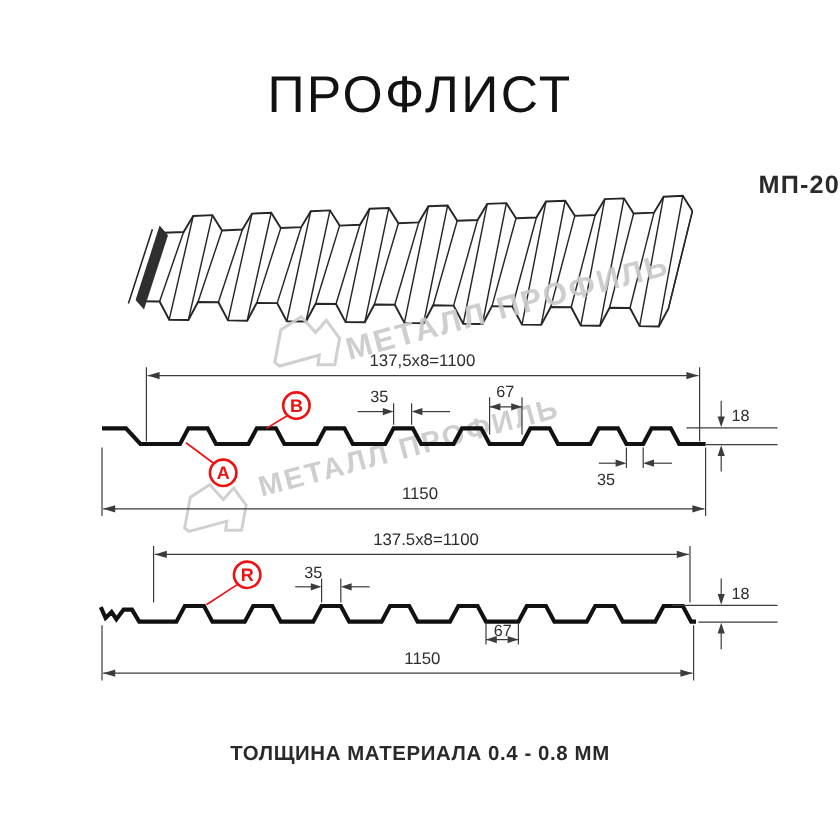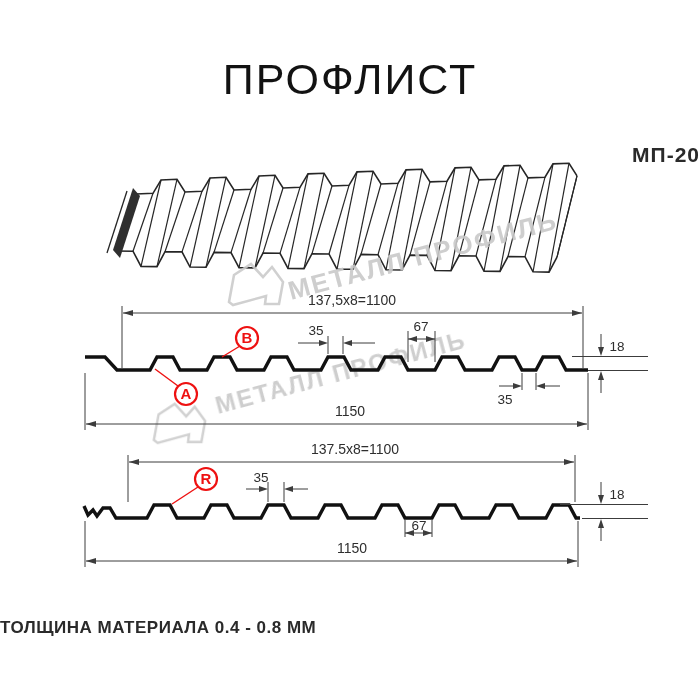--- a/index.html
+++ b/index.html
@@ -9,21 +9,21 @@
   }
   .page-title{
     position:absolute;top:55px;left:0;width:700px;text-align:center;
     font-size:43px;font-weight:400;letter-spacing:2px;color:#121212;
   }
   .model-subtitle{
     position:absolute;top:131px;left:0;width:700px;text-align:right;
     font-size:21px;font-weight:700;letter-spacing:1px;color:#2a2a2a;margin-top:12px;
   }
   .footer-note{
-    position:absolute;top:618px;left:0;width:700px;text-align:left;
+    position:absolute;top:618px;left:0;width:700px;text-align:center;
     font-size:17px;font-weight:700;letter-spacing:0.5px;color:#2a2a2a;
   }
   svg{position:absolute;top:0;left:0;}
   .dimtxt{font-size:13.5px;fill:#2e2e2e;}
   .dimtxt-big{font-size:14px;fill:#2e2e2e;}
   .redtxt{font-size:15px;font-weight:700;fill:#ee1111;}
   .wmtxt{font-weight:700;fill:#c9c9c9;letter-spacing:2px;}
 </style>
 </head>
 <body>

